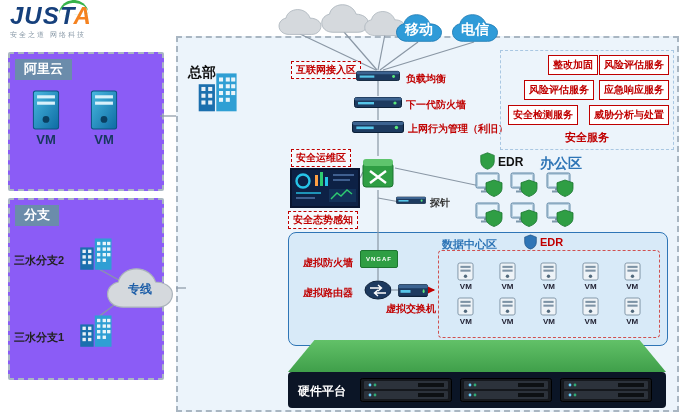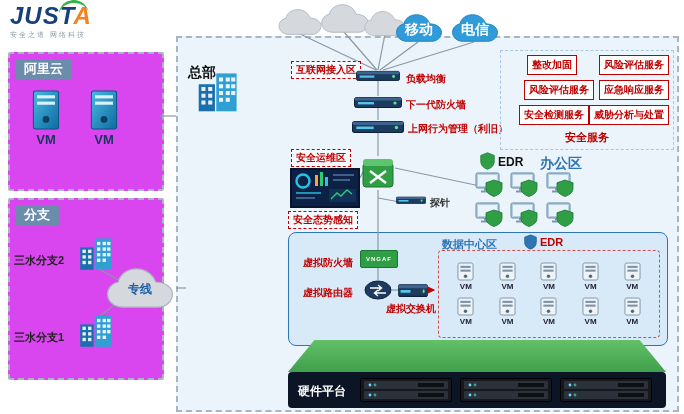--- a/index.html
+++ b/index.html
@@ -1,21 +1,21 @@
 <!DOCTYPE html>
 <html><head>
 <meta charset="utf-8">
 <style>
   html,body{margin:0;padding:0;background:#fff;}
   .stage{position:relative;width:684px;height:414px;background:#fff;overflow:hidden;
          font-family:"Liberation Sans","DejaVu Sans",sans-serif;}
   .abs{position:absolute;}
   .item{z-index:10;}
   .wires{position:absolute;left:0;top:0;z-index:5;pointer-events:none;}
-  .group-box{border:2px dashed #a9b6c2;background:#d946ef;border-radius:2px;z-index:1;text-align:center;}
+  .group-box{border:2px dashed #a9b6c2;background:#8b5cf6;border-radius:2px;z-index:1;text-align:center;}
   .hq-box{border:2px dashed #a9b6c2;background:#ecf4fb;z-index:0;}
   .zone-tag{background:#6b8cab;color:#fff;font-size:13px;font-weight:bold;padding:2px 9px;line-height:1.3;}
   .red-label{color:#c00000;font-weight:bold;font-size:10px;white-space:nowrap;}
   .red-dashed-box{border:1px dashed #c00000;padding:1px 4px;background:rgba(255,255,255,0.55);}
   .svc-box{border:1px solid #c00000;color:#c00000;background:#fff;font-size:10px;font-weight:bold;
            padding:2px 4px;white-space:nowrap;}
   .blue-label{color:#2e75b6;font-weight:bold;}
   .vm-big-label{font-size:13px;font-weight:bold;color:#17375e;text-align:center;}
   .site-label{font-size:11px;font-weight:bold;color:#222;white-space:nowrap;}
   .cloud-text{position:absolute;inset:0;display:flex;align-items:center;justify-content:center;
@@ -271,29 +271,29 @@
     <svg width="30" height="26" viewBox="0 0 30 26">
         <use href="#sym-pc"></use>
       </svg>
     <svg width="30" height="26" viewBox="0 0 30 26">
         <use href="#sym-pc"></use>
       </svg>
   </div>
 
   <div class="abs item" style="left:500px;top:50px;width:174px;">
     <div style="border:1px dashed #a9c7e2;padding:4px;display:flex;flex-direction:column;gap:5px;align-items:flex-end;">
-      <div style="display:flex;gap:22px;margin-left:20px;">
+      <div style="display:flex;gap:1px;margin-left:20px;">
         <div class="svc-box">整改加固</div>
         <div class="svc-box">风险评估服务</div>
       </div>
       <div style="display:flex;gap:5px;">
         <div class="svc-box">风险评估服务</div>
         <div class="svc-box">应急响应服务</div>
       </div>
-      <div style="display:flex;gap:0;">
+      <div style="display:flex;gap:11px;">
         <div class="svc-box">安全检测服务</div>
         <div class="svc-box">威胁分析与处置</div>
       </div>
       <div style="width:100%;text-align:center;color:#c00000;font-weight:bold;font-size:11px;">安全服务</div>
     </div>
   </div>
 
   <div class="abs item blue-label" style="left:442px;top:237px;font-size:11px;">数据中心区</div>
   <svg class="abs item" style="left:524px;top:234px;fill:#2e75b6;stroke:#1d4f7e;" width="13" height="16" viewBox="0 0 20 24">
       <use href="#sym-shield"></use>

